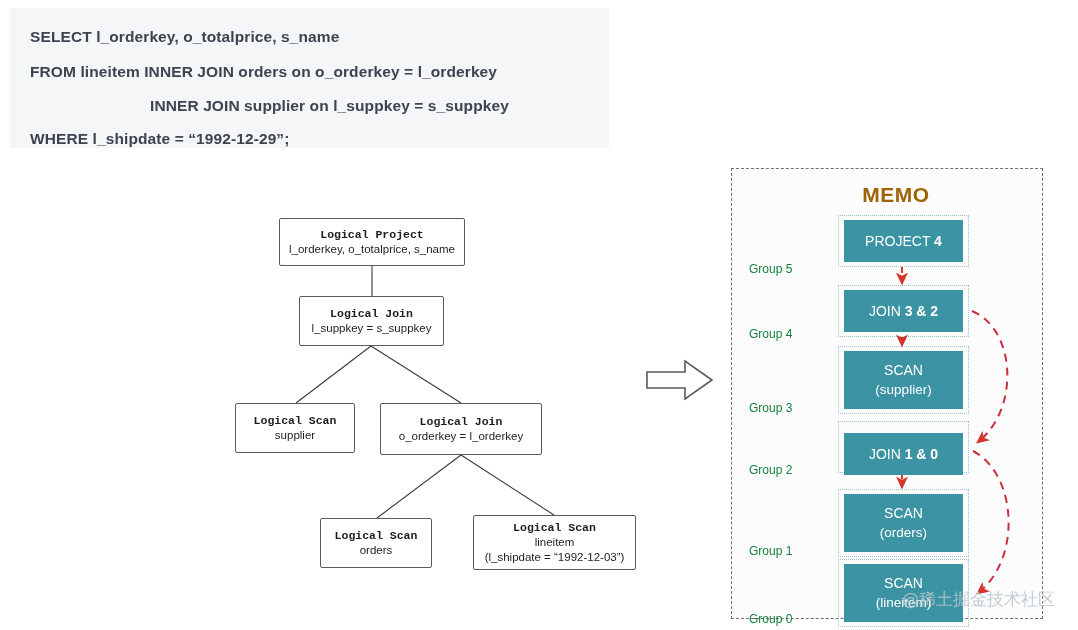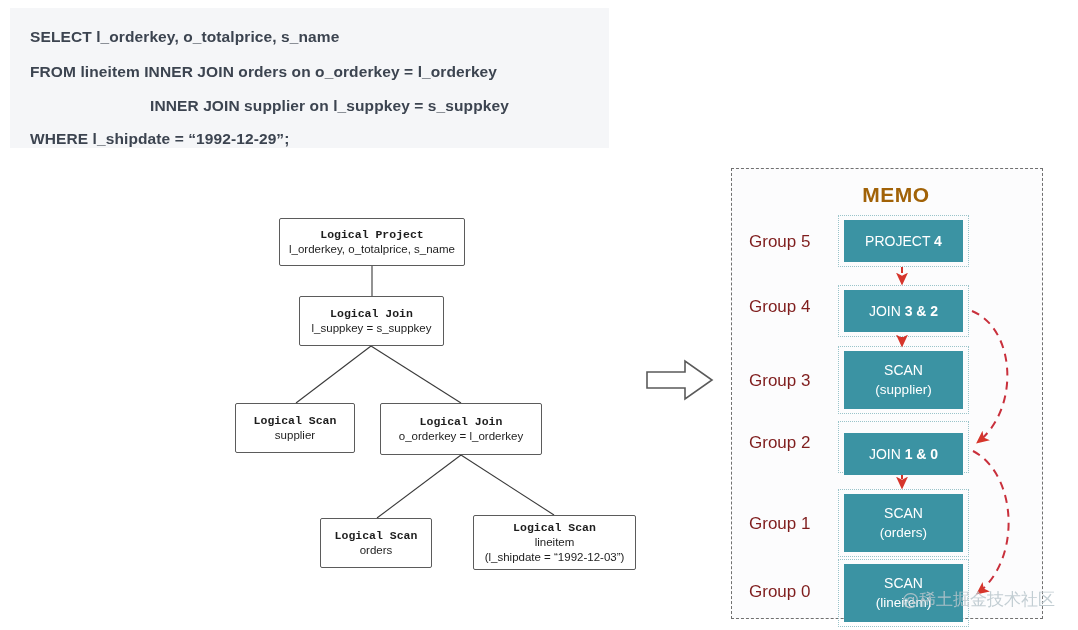--- a/index.html
+++ b/index.html
@@ -68,22 +68,23 @@
     position:absolute;left:0;right:0;top:14px;
     text-align:center;
     font-size:21px;font-weight:bold;
     color:#a16207;
     letter-spacing:.5px;
   }
   .memo-title span{padding-left:18px;}
 
   .grp-label{
     position:absolute;left:17px;
-    font-size:17px;color:#7f1d1d;
+    font-size:12px;color:#15803d;
     white-space:nowrap;
+    margin-top:30px;
   }
   .grp-slot{
     position:absolute;left:106px;width:131px;
     box-sizing:border-box;
     border:1.3px dotted #9ac4ca;
     background:transparent;
   }
   .op-box{
     position:absolute;
     box-sizing:border-box;

